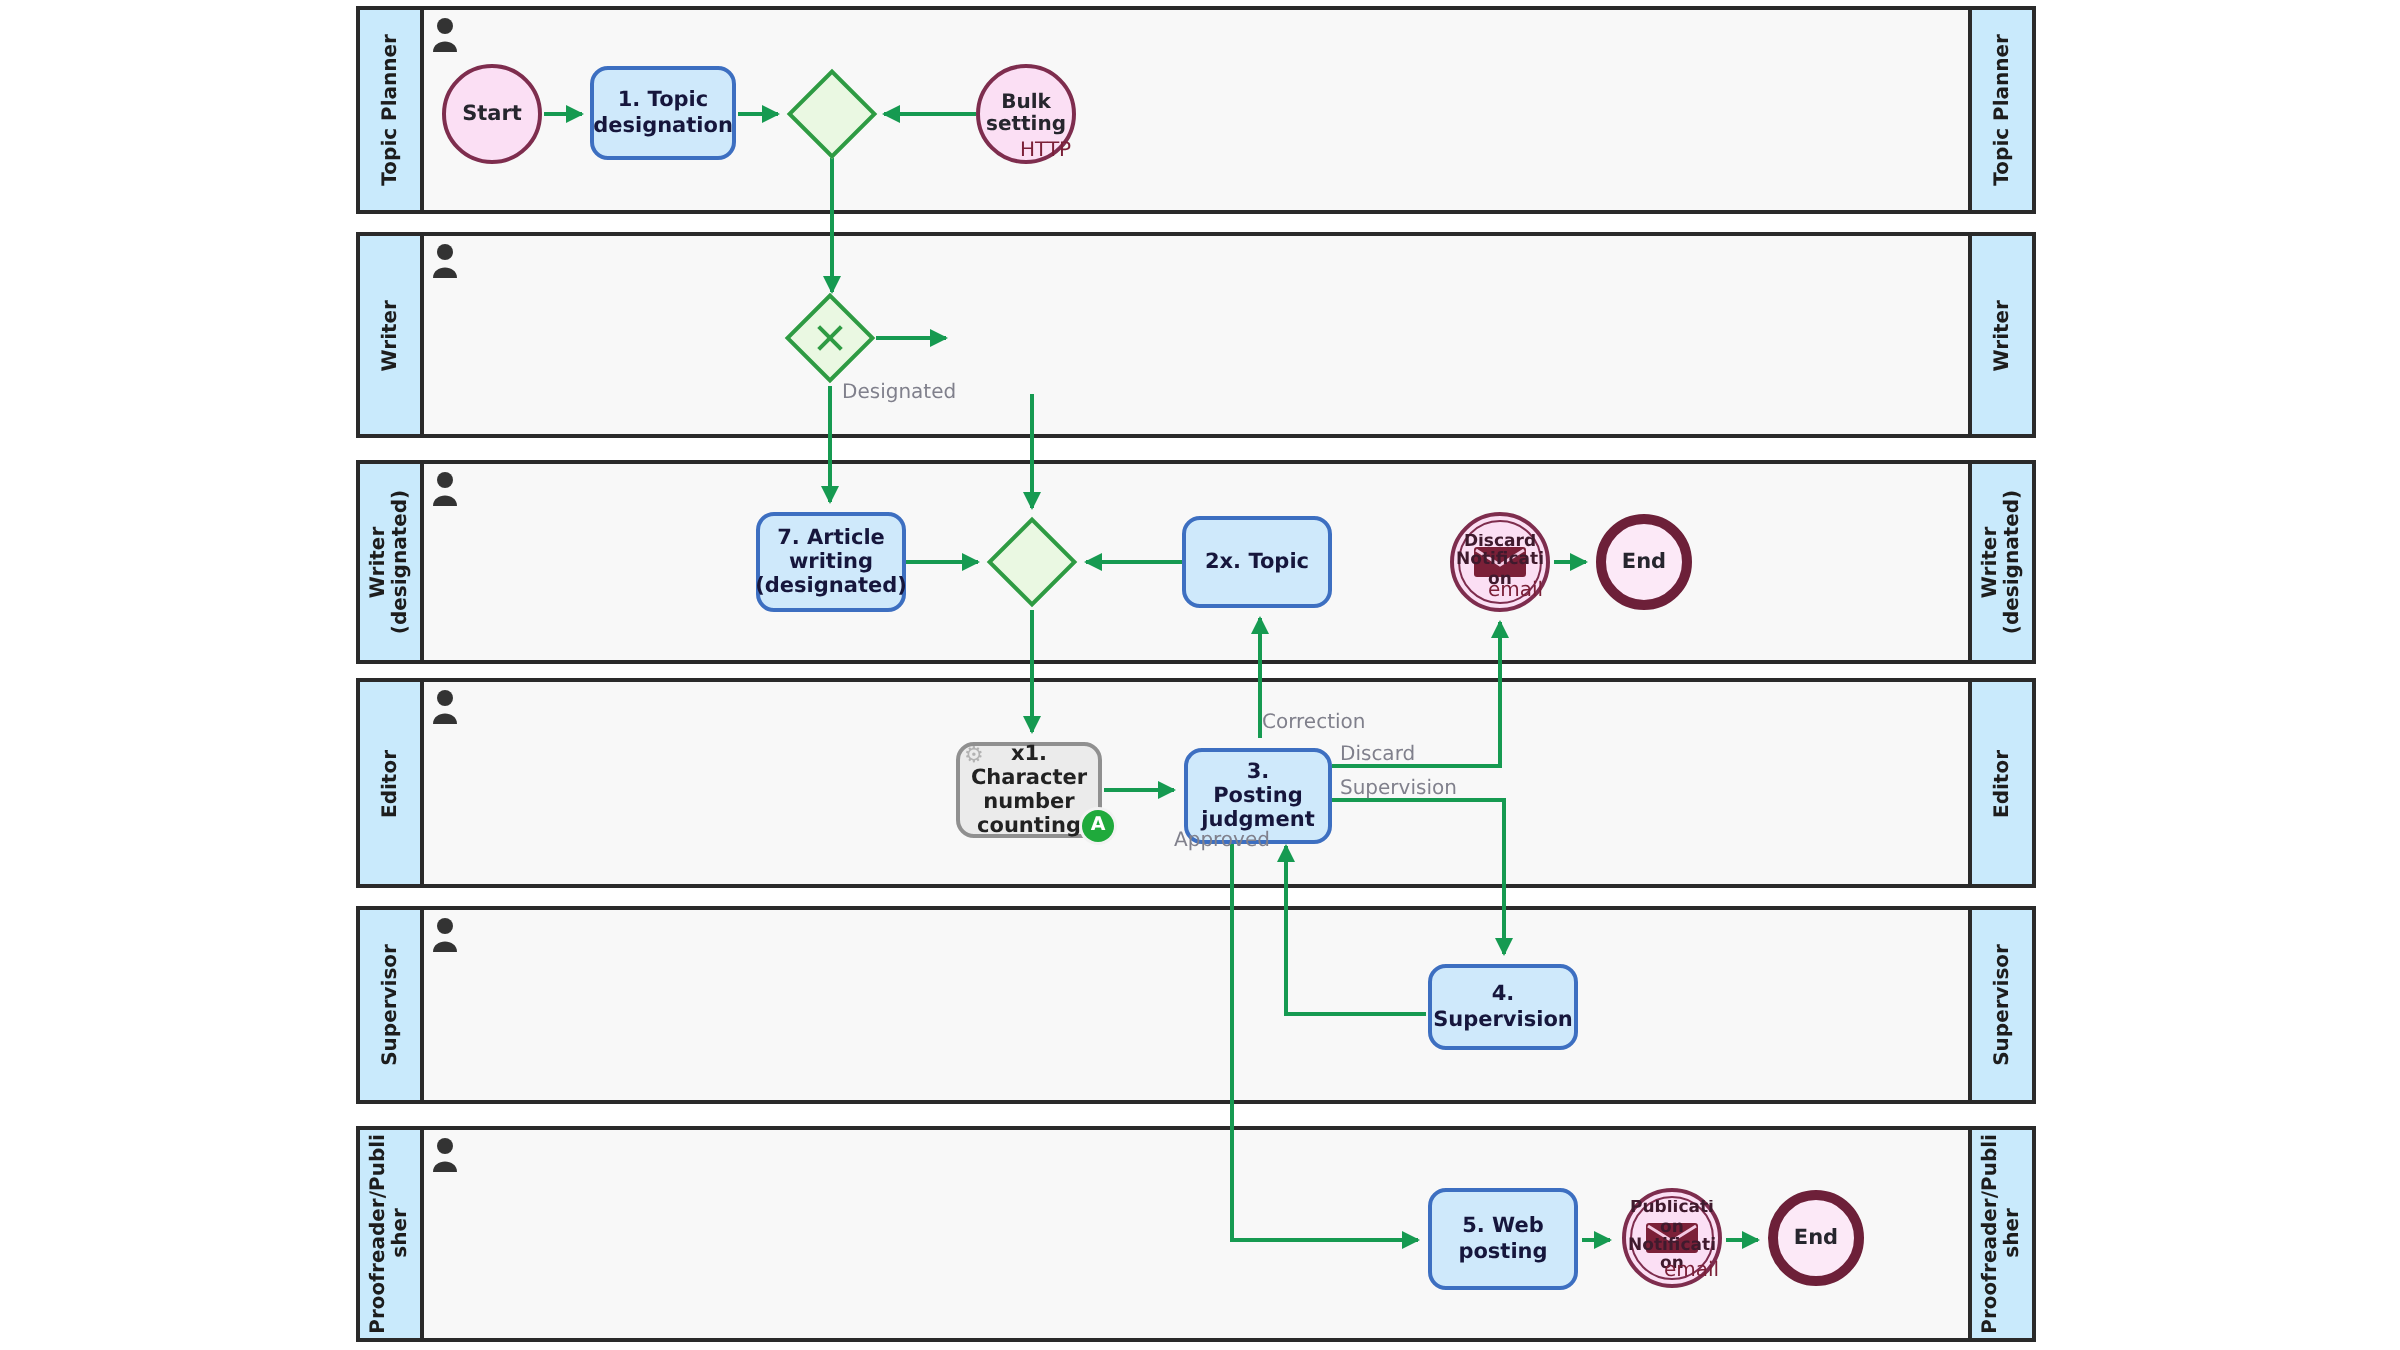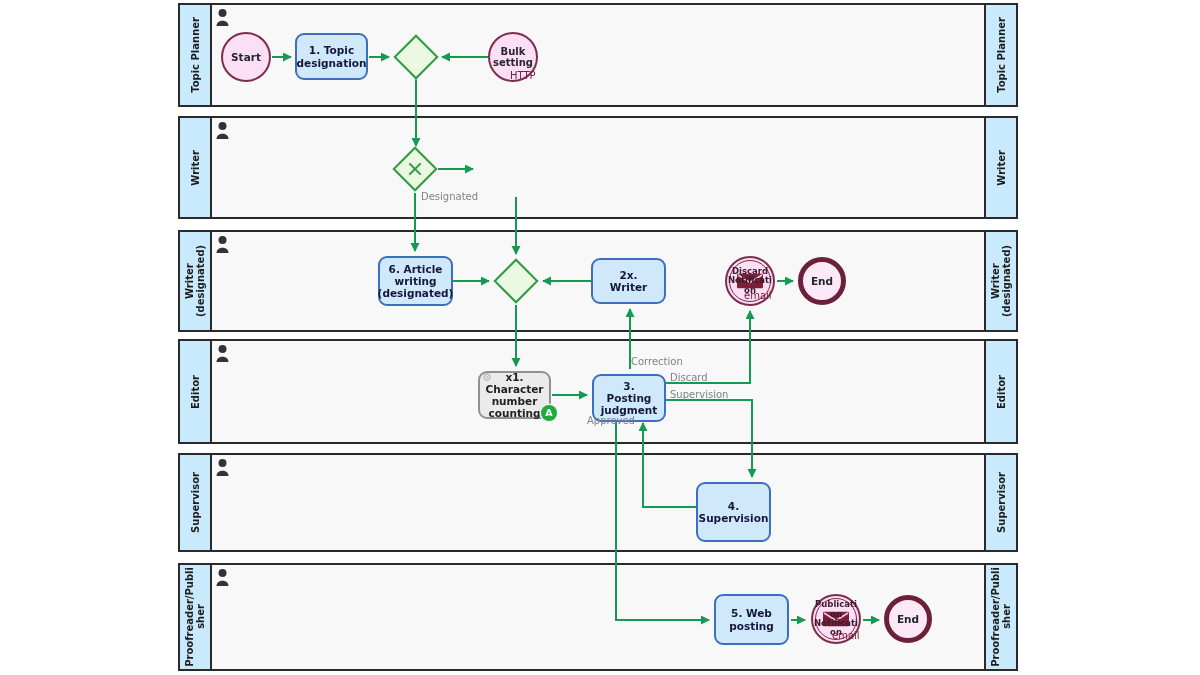--- a/index.html
+++ b/index.html
@@ -204,34 +204,34 @@
   <div class="gateway" style="left:400px;top:41px"></div>
   <div class="gateway" style="left:399px;top:153px">
       <div class="gw-cross"></div>
     </div>
   <div class="gateway" style="left:500px;top:265px"></div>
 
   <div class="task" style="left:295px;top:33px;width:73px;height:47px">
       <span>1. Topic designation</span>
     </div>
   <div class="task" style="left:378px;top:256px;width:75px;height:50px">
-      <span>6. Article writing (designated)</span>
+      <span>7. Article writing (designated)</span>
     </div>
   <div class="task" style="left:591px;top:258px;width:75px;height:46px">
-      <span>2x. Writer</span>
+      <span>2x. Topic</span>
     </div>
   <div class="task gray" style="left:478px;top:371px;width:73px;height:48px">
     <span class="gear">⚙</span>
     <span>x1. Character number counting</span>
     <span class="badge">A</span>
   </div>
   <div class="task" style="left:592px;top:374px;width:74px;height:48px">
       <span>3. Posting judgment</span>
     </div>
-  <div class="task" style="left:696px;top:482px;width:75px;height:60px">
+  <div class="task" style="left:714px;top:482px;width:75px;height:43px">
       <span>4. Supervision</span>
     </div>
   <div class="task" style="left:714px;top:594px;width:75px;height:51px">
       <span>5. Web posting</span>
     </div>
 
   <div class="elabel" style="left:421px;top:191px">Designated</div>
   <div class="elabel" style="left:631px;top:356px">Correction</div>
   <div class="elabel" style="left:670px;top:372px">Discard</div>
   <div class="elabel" style="left:670px;top:389px">Supervision</div>

